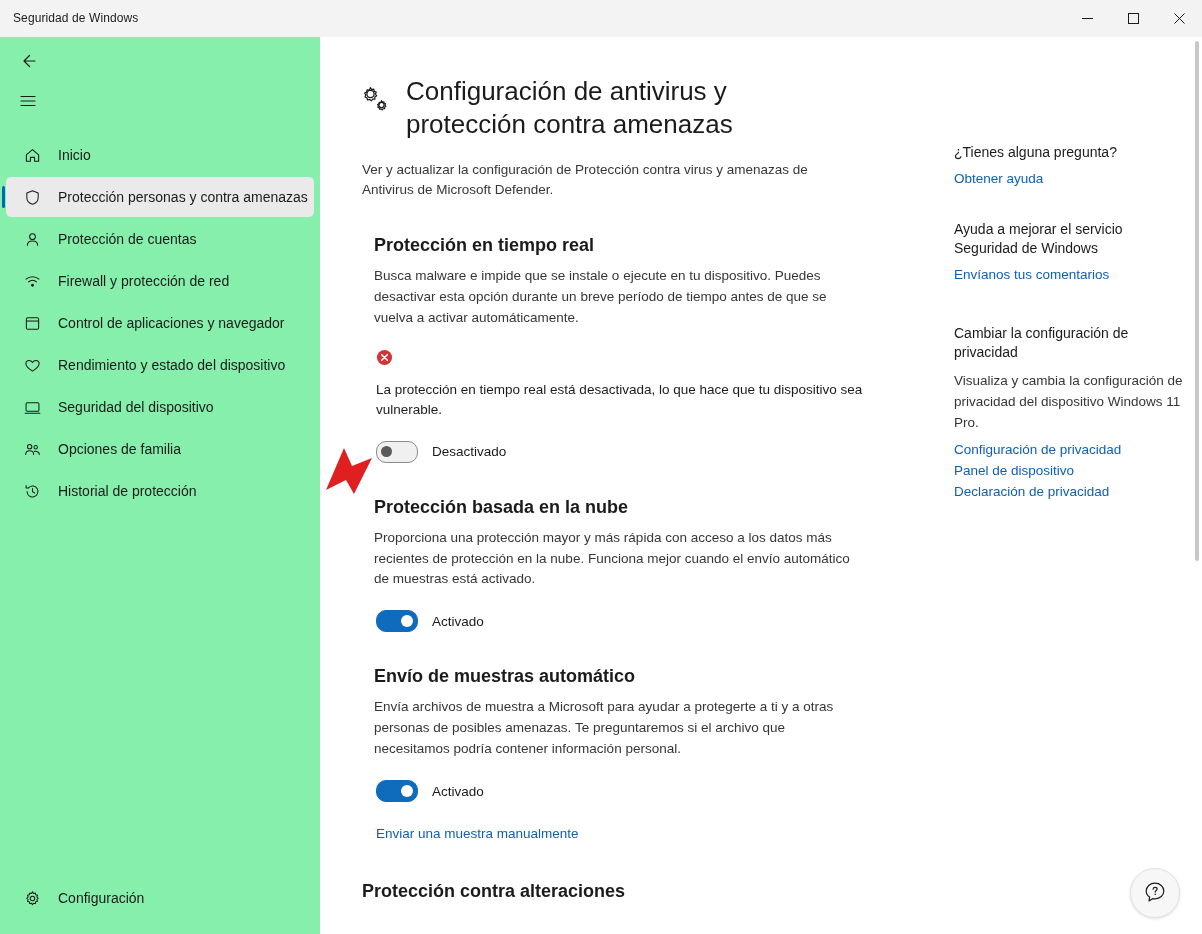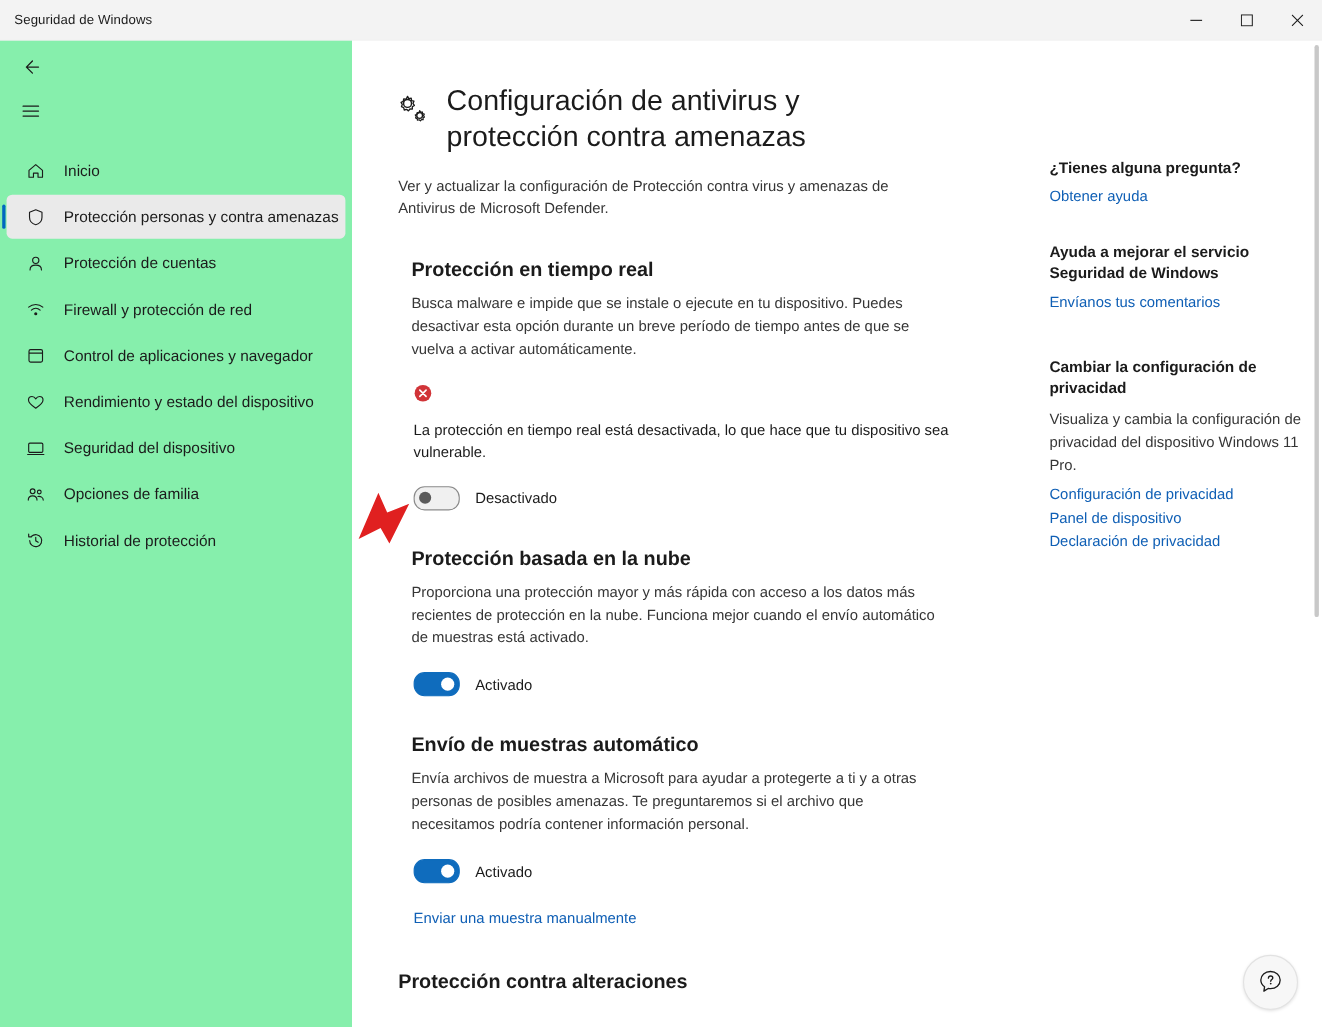--- a/index.html
+++ b/index.html
@@ -249,21 +249,21 @@
 
   
   .rail {
     width: 280px;
     flex: 0 0 280px;
     padding: 106px 0 0 32px;
     box-sizing: border-box;
   }
   .rail h3 {
     font-size: 14px;
-    font-weight: 700;
+    font-weight: 400;
     margin: 0 0 8px 0;
     color: #1b1b1b;
     max-width: 215px;
     line-height: 1.4;
   }
   .rail-group { margin-bottom: 42px; }
   .rail-group.tight { margin-bottom: 34px; }
   .rail p {
     margin: 0 0 8px 0;
     font-size: 13.5px;
@@ -444,20 +444,31 @@
             <svg width="17" height="17" viewBox="0 0 18 18">
                 <path d="M3.2 9 A5.8 5.8 0 1 0 5 4.8" fill="none" stroke="currentColor" stroke-width="1.1" stroke-linecap="round"></path>
                 <path d="M2.2 2.6 V5.3 H4.9" fill="none" stroke="currentColor" stroke-width="1.1" stroke-linecap="round" stroke-linejoin="round"></path>
                 <path d="M9 5.8 V9.2 L11.3 10.6" fill="none" stroke="currentColor" stroke-width="1.1" stroke-linecap="round"></path>
               </svg>
           </span>
           <span class="nav-label">Historial de protección</span>
         </div>
       </div>
 
+      <div class="sidebar-bottom">
+        <div class="nav-item">
+          <span class="nav-icon">
+            <svg width="17" height="17" viewBox="0 0 18 18">
+                <circle cx="9" cy="9" r="2.4" fill="none" stroke="currentColor" stroke-width="1.1"></circle>
+                <path d="M9 1.9 L10 3.6 L12 3.2 L12.4 5.1 L14.3 5.6 L13.6 7.4 L15 8.8 L13.6 10.2 L14.3 12 L12.4 12.5 L12 14.4 L10 14 L9 15.7 L8 14 L6 14.4 L5.6 12.5 L3.7 12 L4.4 10.2 L3 8.8 L4.4 7.4 L3.7 5.6 L5.6 5.1 L6 3.2 L8 3.6 Z" fill="none" stroke="currentColor" stroke-width="1.1" stroke-linejoin="round"></path>
+              </svg>
+          </span>
+          <span class="nav-label">Configuración</span>
+        </div>
+      </div>
     </div>
 
     <div class="content-wrap">
 
       <div class="content">
 
         <div class="page-head">
           <span class="page-head-icon">
             <svg width="30" height="30" viewBox="0 0 30 30">
               <circle cx="10.5" cy="9" r="3.6" fill="none" stroke="currentColor" stroke-width="1.3"></circle>

